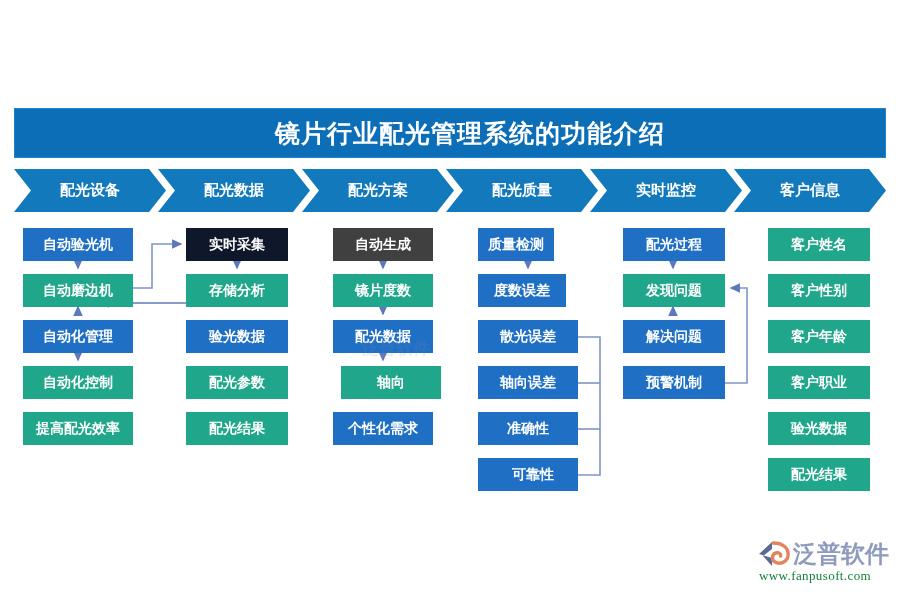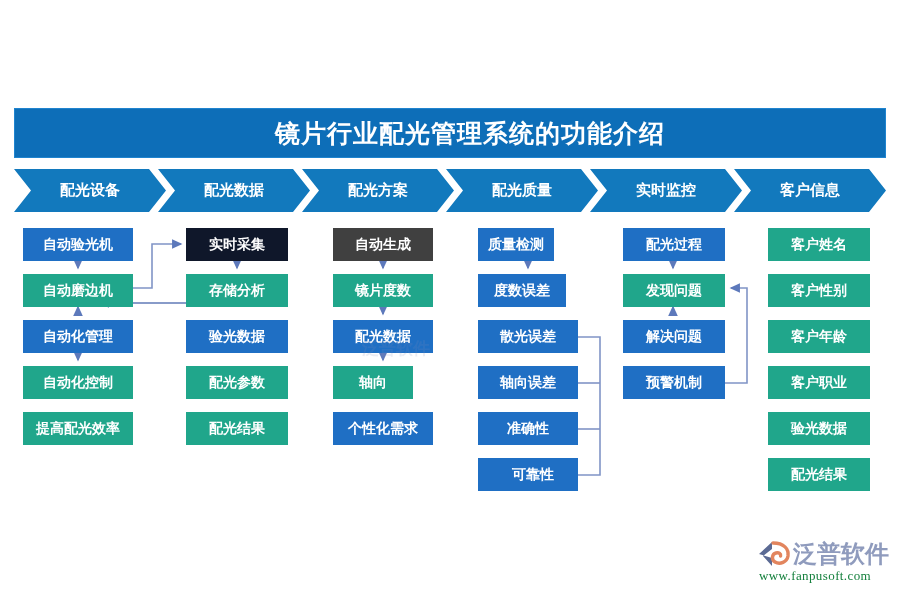--- a/index.html
+++ b/index.html
@@ -175,21 +175,21 @@
       </div>
       <div class="node blue" style="left: 333px; width: 100px; top: 228px; background: #404040;">
         <span>自动生成</span>
       </div>
       <div class="node green" style="left: 333px; width: 100px; top: 274px; background: rgb(32, 166, 139);">
         <span>镜片度数</span>
       </div>
       <div class="node blue" style="left: 333px; width: 100px; top: 320px; background: rgb(31, 111, 196);">
         <span>配光数据</span>
       </div>
-      <div class="node green" style="left: 333px; width: 80px; top: 366px; background: rgb(32, 166, 139);">
+      <div class="node green" style="left: 341px; width: 100px; top: 366px; background: rgb(32, 166, 139);">
         <span>轴向</span>
       </div>
       <div class="node blue" style="left: 333px; width: 100px; top: 412px; background: rgb(31, 111, 196);">
         <span>个性化需求</span>
       </div>
       <div class="node blue" style="left: 478px; width: 76px; top: 228px; background: rgb(31, 111, 196);">
         <span>质量检测</span>
       </div>
       <div class="node blue" style="left: 478px; width: 88px; top: 274px; background: rgb(31, 111, 196);">
         <span>度数误差</span>

